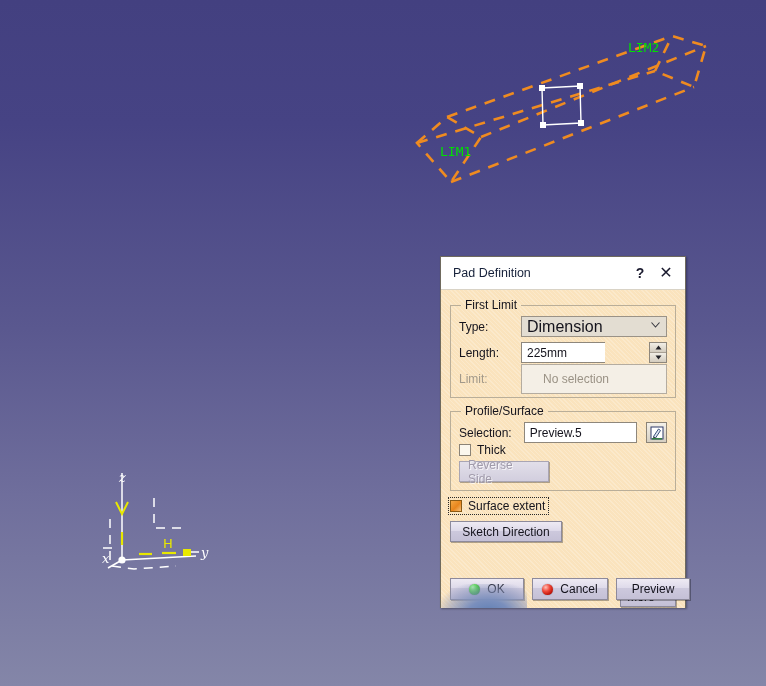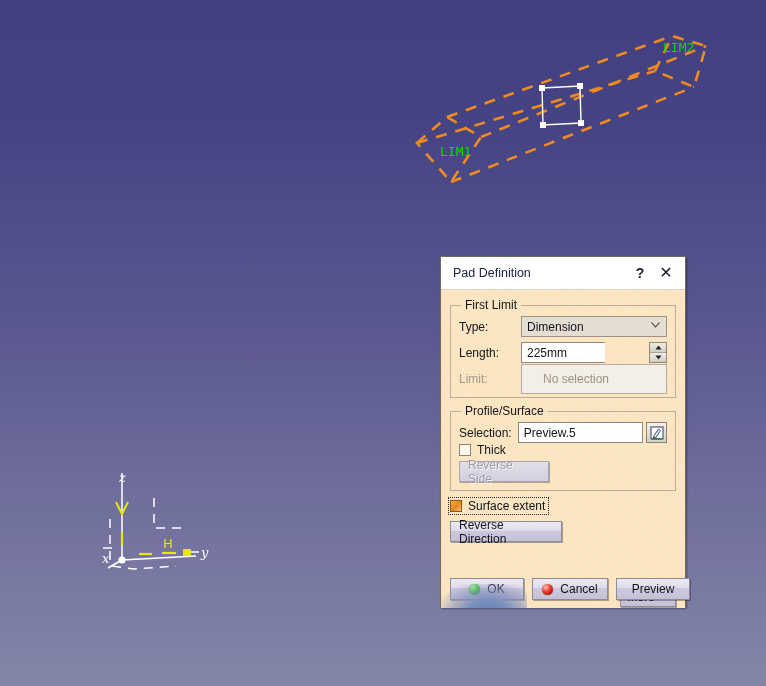--- a/index.html
+++ b/index.html
@@ -32,21 +32,21 @@
 
   .lim-label {
     position: absolute;
     color: #00e000;
     font-family: "DejaVu Sans Mono", monospace;
     font-size: 13px;
     letter-spacing: 0px;
     white-space: nowrap;
   }
   #lim1-label { left: 440px; top: 144px; }
-  #lim2-label { left: 663px; top: 40px; }
+  #lim2-label { left: 628px; top: 40px; }
 
   .axis-label {
     position: absolute;
     color: #ffffff;
     font-family: "DejaVu Serif", serif;
     font-style: italic;
     font-size: 13px;
   }
   #axis-x-label { left: 102px; top: 551px; }
   #axis-y-label { left: 201px; top: 545px; }
@@ -143,21 +143,21 @@
   .combo {
     flex: 1;
     height: 21px;
     background: #e3ddd2;
     border: 1px solid #9a9287;
     box-sizing: border-box;
     display: flex;
     align-items: center;
     position: relative;
     padding-left: 5px;
-    font-size: 12px;
+    font-size: 16px;
     color: #14131c;
   }
   .combo .chev {
     position: absolute;
     right: 6px;
     top: 5px;
     width: 9px;
     height: 6px;
   }
 
@@ -208,21 +208,21 @@
     padding-left: 21px;
     font-size: 12px;
     color: #14131c;
   }
   .textbox.disabled {
     background: #f4efe6;
     border-color: #b4aca0;
     color: #9a9285;
   }
 
-  .selrow { display: flex; align-items: center; gap: 3px; justify-content: center; }
+  .selrow { display: flex; align-items: center; gap: 9px; justify-content: center; }
   .sel-label { font-size: 12px; color: #14131c; margin-right: 3px; }
   .sel-input {
     flex: 1;
     height: 21px;
     background: #ffffff;
     border: 1px solid #8e877c;
     box-sizing: border-box;
     display: flex;
     align-items: center;
     padding-left: 5px;
@@ -479,21 +479,21 @@
         <div class="btn disabled" id="reverse-side-button">Reverse Side</div>
       </fieldset>
 
       
       <div class="check-row focus-ring" style="margin-top:2px; display:inline-flex;">
         <span class="checkbox hot"></span>
         <span class="check-label">Surface extent</span>
       </div>
 
       <div>
-        <div class="btn" id="reverse-direction-button">Reverse Direction</div>
+        <div class="btn" id="reverse-direction-button">Sketch Direction</div>
       </div>
 
       <div class="btn" id="more-button">More&gt;&gt;</div>
 
       
       <div id="dialog-footer">
         <div class="btn footer-btn" id="ok-button">
           <span class="led green"></span>
           <span>OK</span>
         </div>

